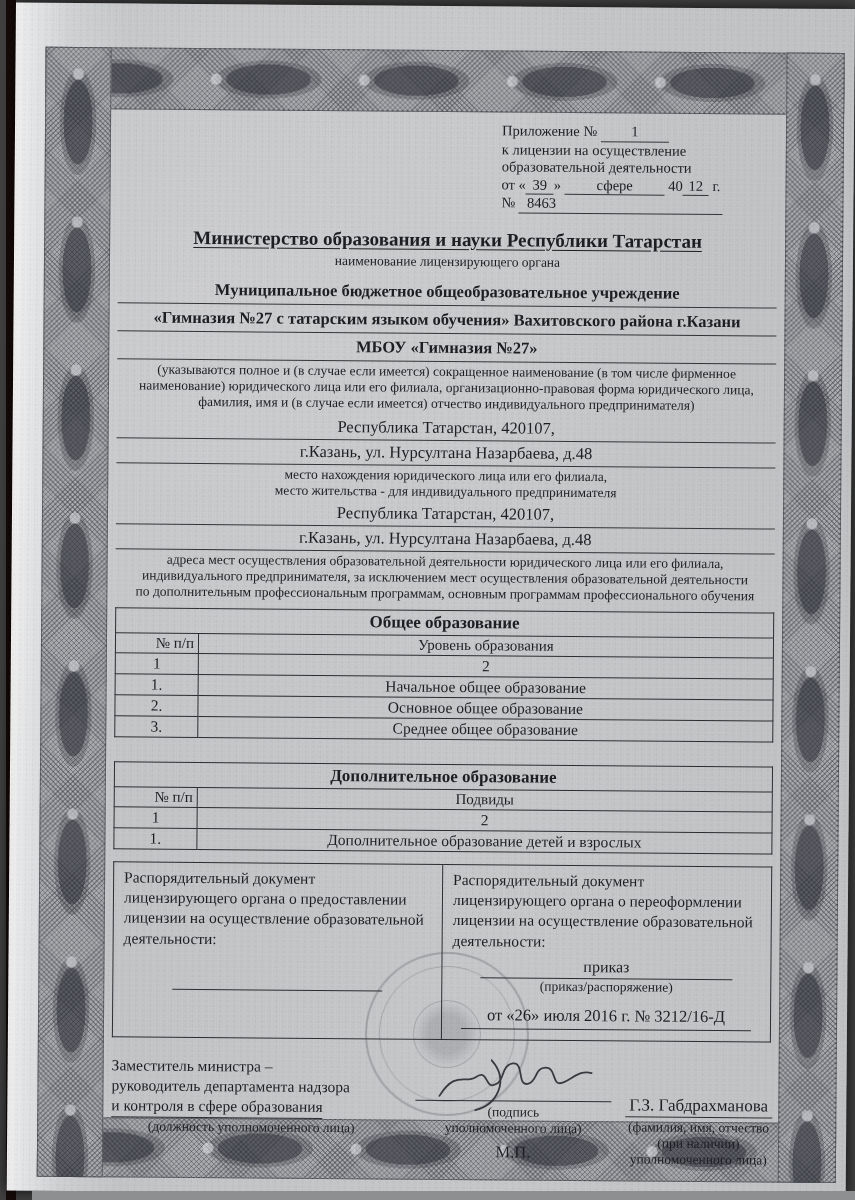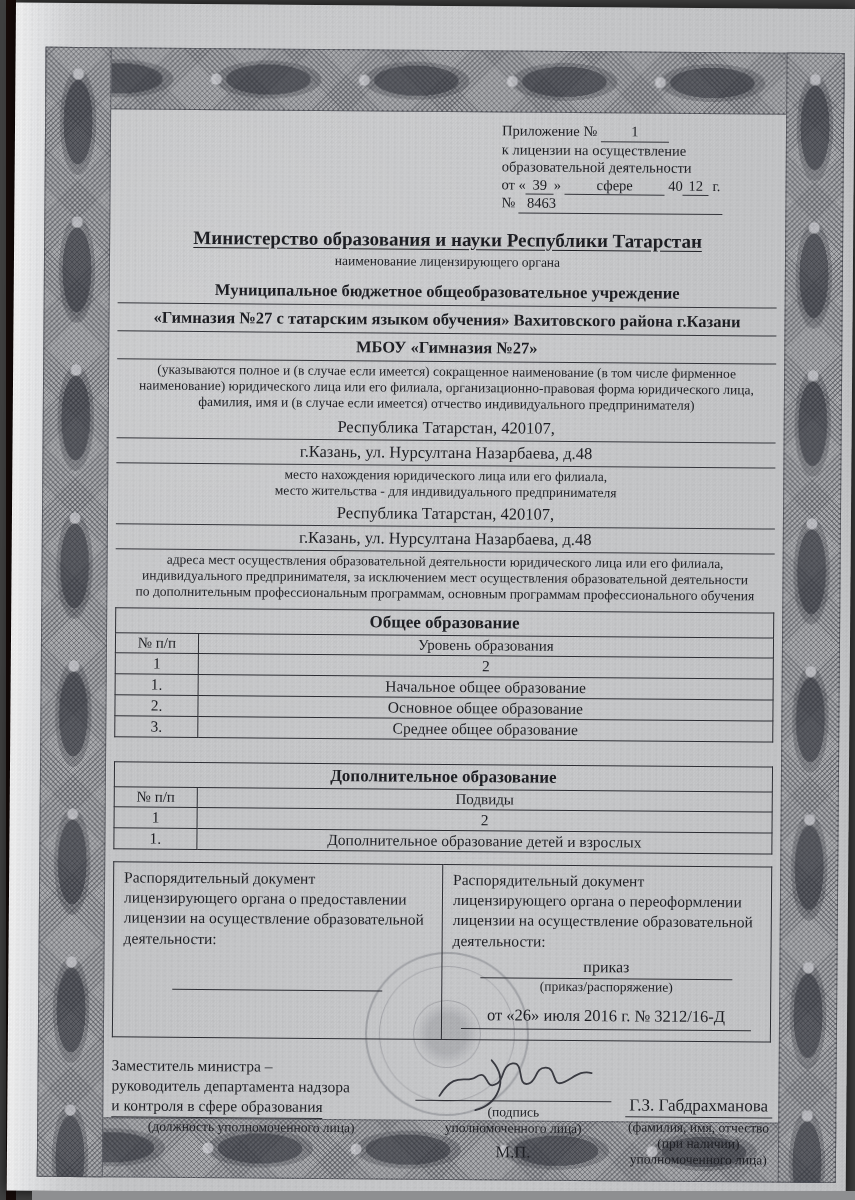--- a/index.html
+++ b/index.html
@@ -47,21 +47,21 @@
   .ministry-title{margin-top:16px;text-align:center;font-weight:700;font-size:19px;
     text-decoration:underline;text-underline-offset:3px;}
   .caption{font-size:13.5px;line-height:16px;text-align:center;}
   .org-line{font-weight:700;font-size:16.5px;text-align:center;border-bottom:1.3px solid #35363c;padding:4px 0 3px;}
   .value-line{font-size:16.5px;text-align:center;border-bottom:1.3px solid #35363c;padding:2px 0 2px;}
   .cap-wrap{margin:2px auto 0;max-width:640px;}
 
   table.doc{width:100%;border-collapse:collapse;font-size:15.5px;color:#1e1f24;}
   table.doc th,table.doc td{border:1.4px solid #2d2e34;padding:1px 4px;text-align:center;font-weight:400;}
   table.doc .t-title{font-weight:700;font-size:17px;padding:2px 4px;}
-  table.doc .c-num{width:74px;}
+  table.doc .c-num{width:74px;text-align:right;}
   table.doc .t-head{font-size:15px;}
 
   table.orders{width:100%;border-collapse:collapse;font-size:15.5px;margin-top:12px;}
   table.orders td{border:1.4px solid #2d2e34;vertical-align:top;padding:5px 10px 10px;width:50%;line-height:1.32;}
   .blank-line{width:210px;border-bottom:1.4px solid #2d2e34;height:22px;margin:18px auto 14px;}
   .order-kind{width:82%;margin:4px auto 0;text-align:center;font-size:16px;border-bottom:1.3px solid #2d2e34;padding-bottom:1px;}
   .order-date{width:94%;margin:10px auto 0;text-align:center;font-size:16.5px;border-bottom:1.3px solid #2d2e34;padding-bottom:2px;}
 
   .sig-row{display:flex;margin-top:18px;}
   .sig-col1{flex:0 0 298px;font-size:15.5px;line-height:20px;}

